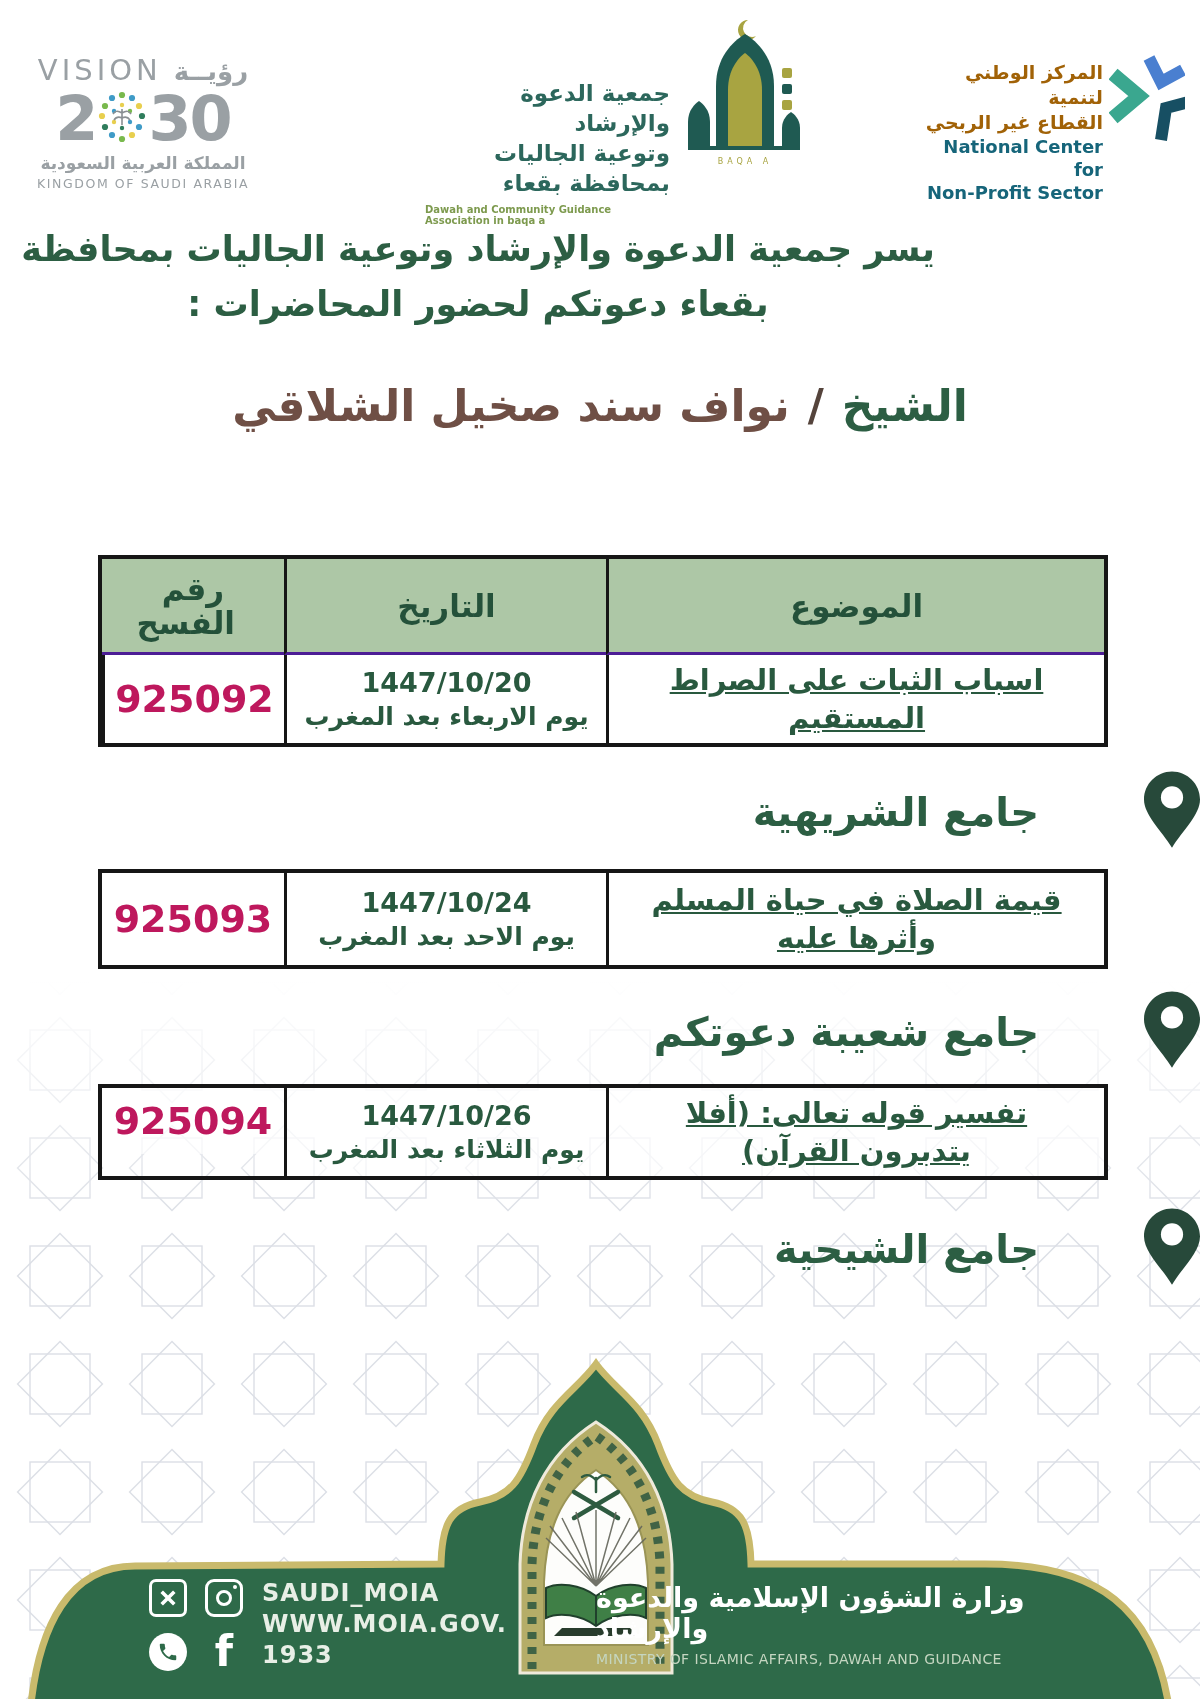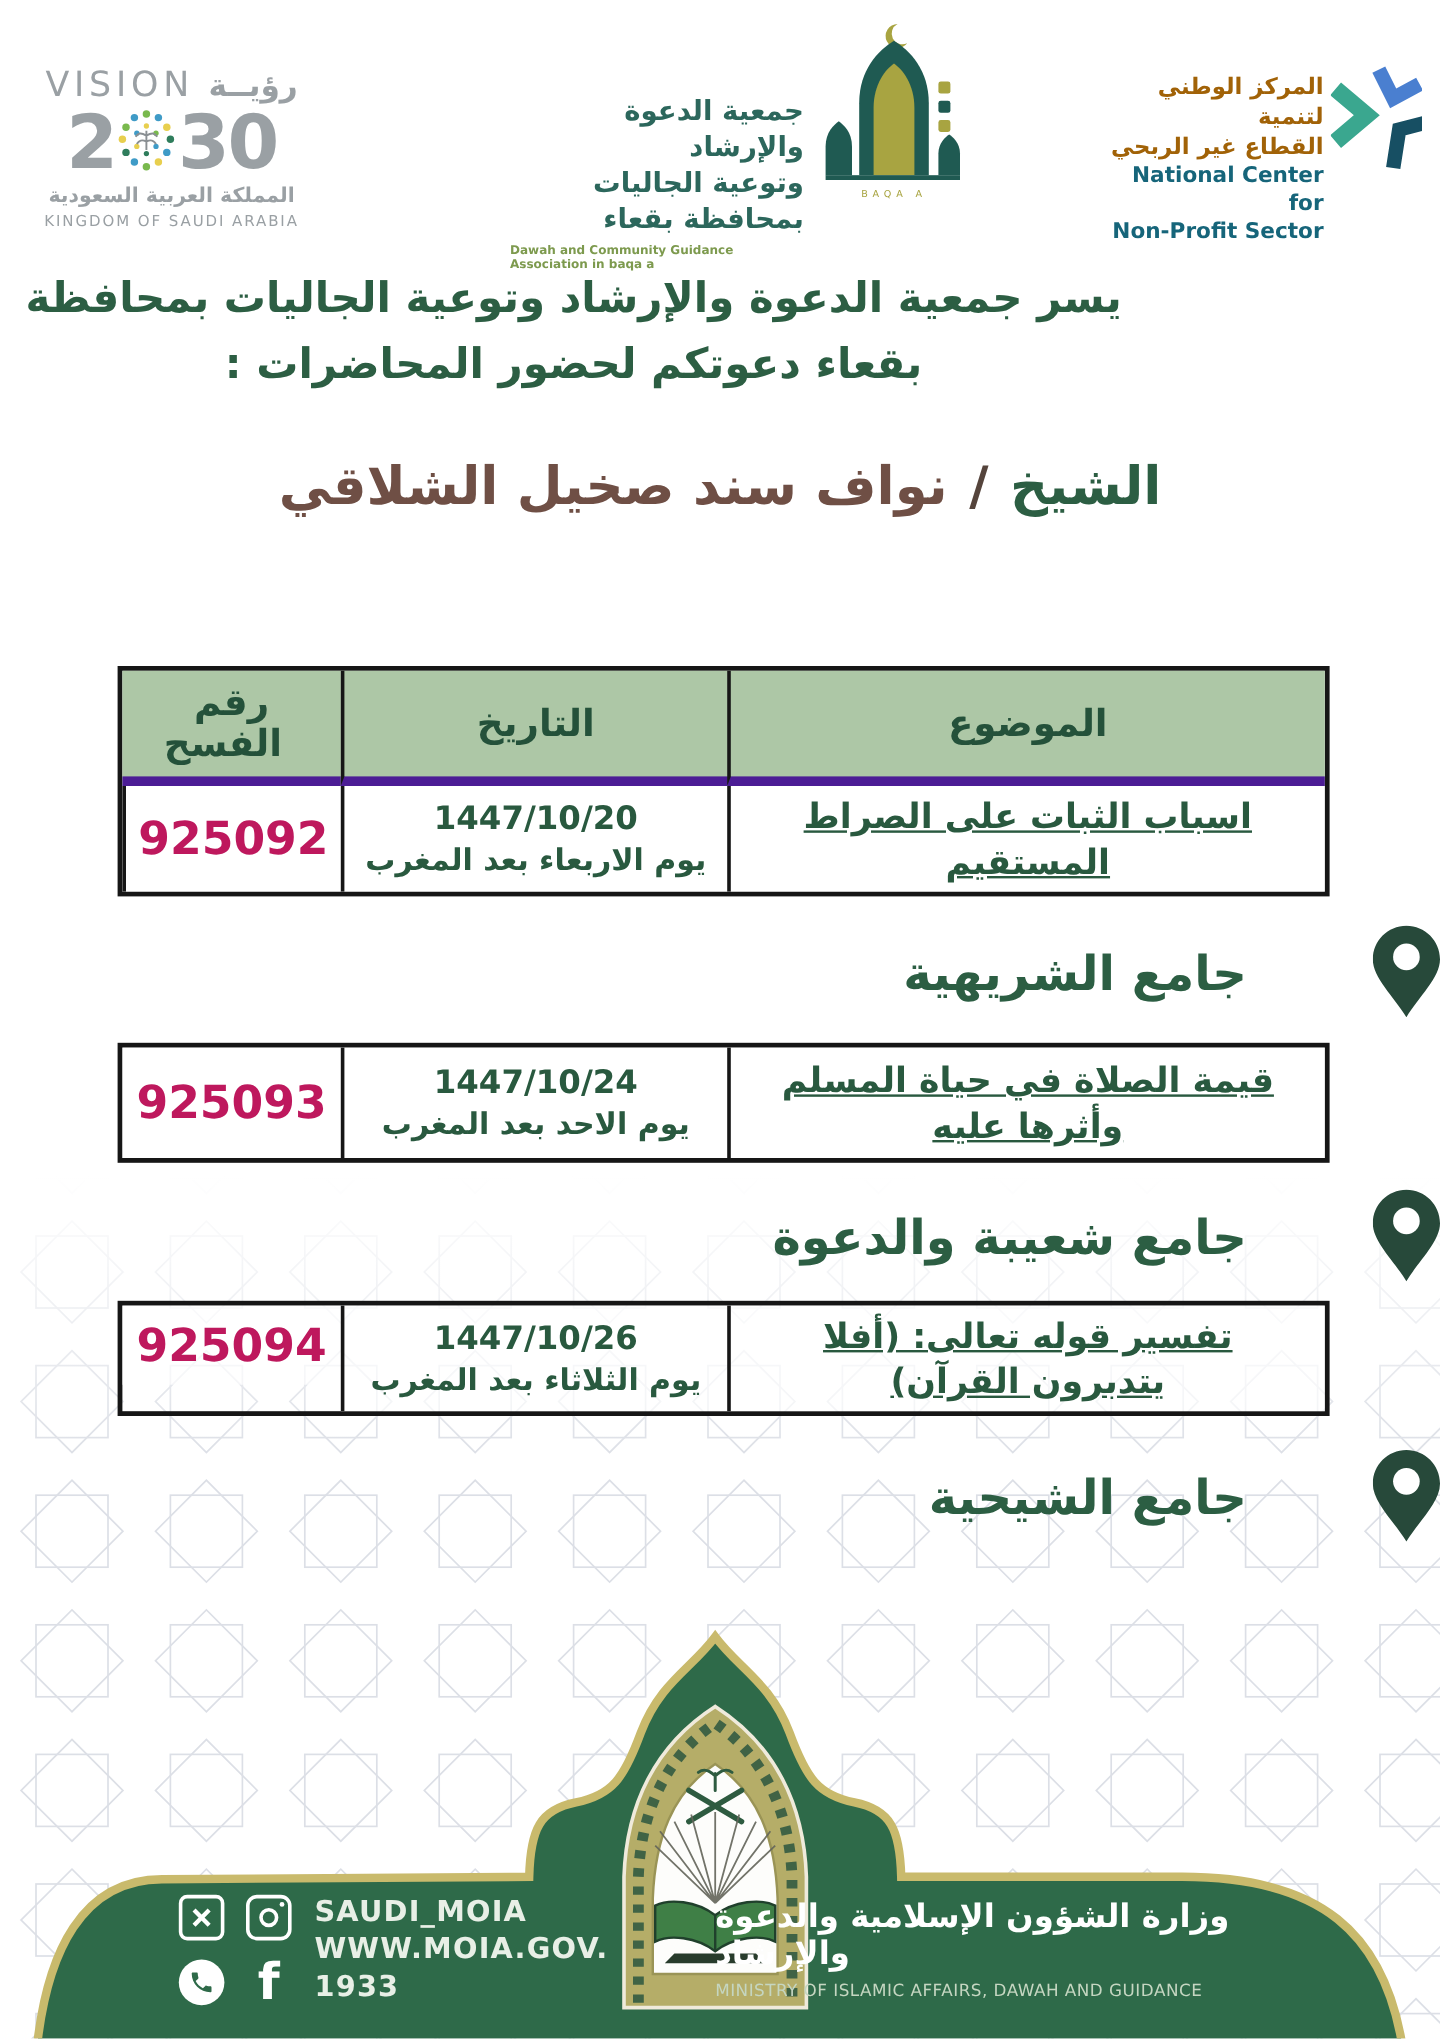--- a/index.html
+++ b/index.html
@@ -36,21 +36,21 @@
          justify-content:center;align-items:baseline;gap:18px;font-size:44px;font-weight:700;z-index:1;}
   .speaker .t{color:#2c5e43;}
   .speaker .sep{color:#55443c;}
   .speaker .n{color:#6f4f45;}
   
   .sched{position:absolute;left:98px;width:1010px;border:4px solid #161616;box-sizing:border-box;
          display:grid;grid-template-columns:182px 322px 1fr;direction:ltr;z-index:1;}
   .sched .cell{border-left:3px solid #161616;background:rgba(255,255,255,0.62);
          display:flex;flex-direction:column;justify-content:center;align-items:center;box-sizing:border-box;}
   .sched .cell:first-child{border-left:none;}
-  .sched .hdr{background:#adc7a6;border-bottom:8px solid #4c1d95;height:96px;
+  .sched .hdr{background:#adc7a6;border-bottom:3px solid #4c1d95;height:96px;
          color:#24513a;font-size:31px;font-weight:700;text-align:center;direction:rtl;}
   .sched .hdr .wrapnarrow{max-width:84px;line-height:34px;}
   .num-cell{color:#be185d;font-size:38px;font-weight:700;}
   .date-cell{color:#29593f;text-align:center;}
   .date-cell .dnum{font-size:27px;font-weight:700;direction:ltr;}
   .date-cell .dday{font-size:25px;font-weight:700;direction:rtl;margin-top:4px;}
   .subj-cell{align-items:flex-end !important;color:#29593f;font-size:29px;font-weight:700;
          direction:rtl;text-align:center;padding:6px 20px;line-height:38px;text-decoration:underline;}
   
   .locrow{position:absolute;left:0;width:1200px;height:88px;display:flex;justify-content:flex-end;
@@ -579,21 +579,21 @@
   <div class="sched" style="top:869px;">
     <div class="cell num-cell" style="height:92px;">925093</div>
     <div class="cell date-cell">
       <div class="dnum">1447/10/24</div>
       <div class="dday">يوم الاحد بعد المغرب</div>
     </div>
     <div class="cell subj-cell">قيمة الصلاة في حياة المسلم وأثرها عليه</div>
   </div>
 
   <div class="locrow" style="top:988px;">
-    <span class="lname">جامع شعيبة والدعوة</span>
+    <span class="lname">جامع شعيبة دعوتكم</span>
     <span>
       <svg width="56" height="78" viewBox="0 0 58 80">
         <path d="M29 0 C13 0 0 13 0 29 C0 45 18 61 29 79 C40 61 58 45 58 29 C58 13 45 0 29 0 Z" fill="#27493a"></path>
         <circle cx="29" cy="27" r="11.5" fill="#ffffff"></circle>
       </svg>
     </span>
   </div>
 
   <div class="sched" style="top:1084px;">
     <div class="cell num-cell" style="height:66px;">925094</div>

